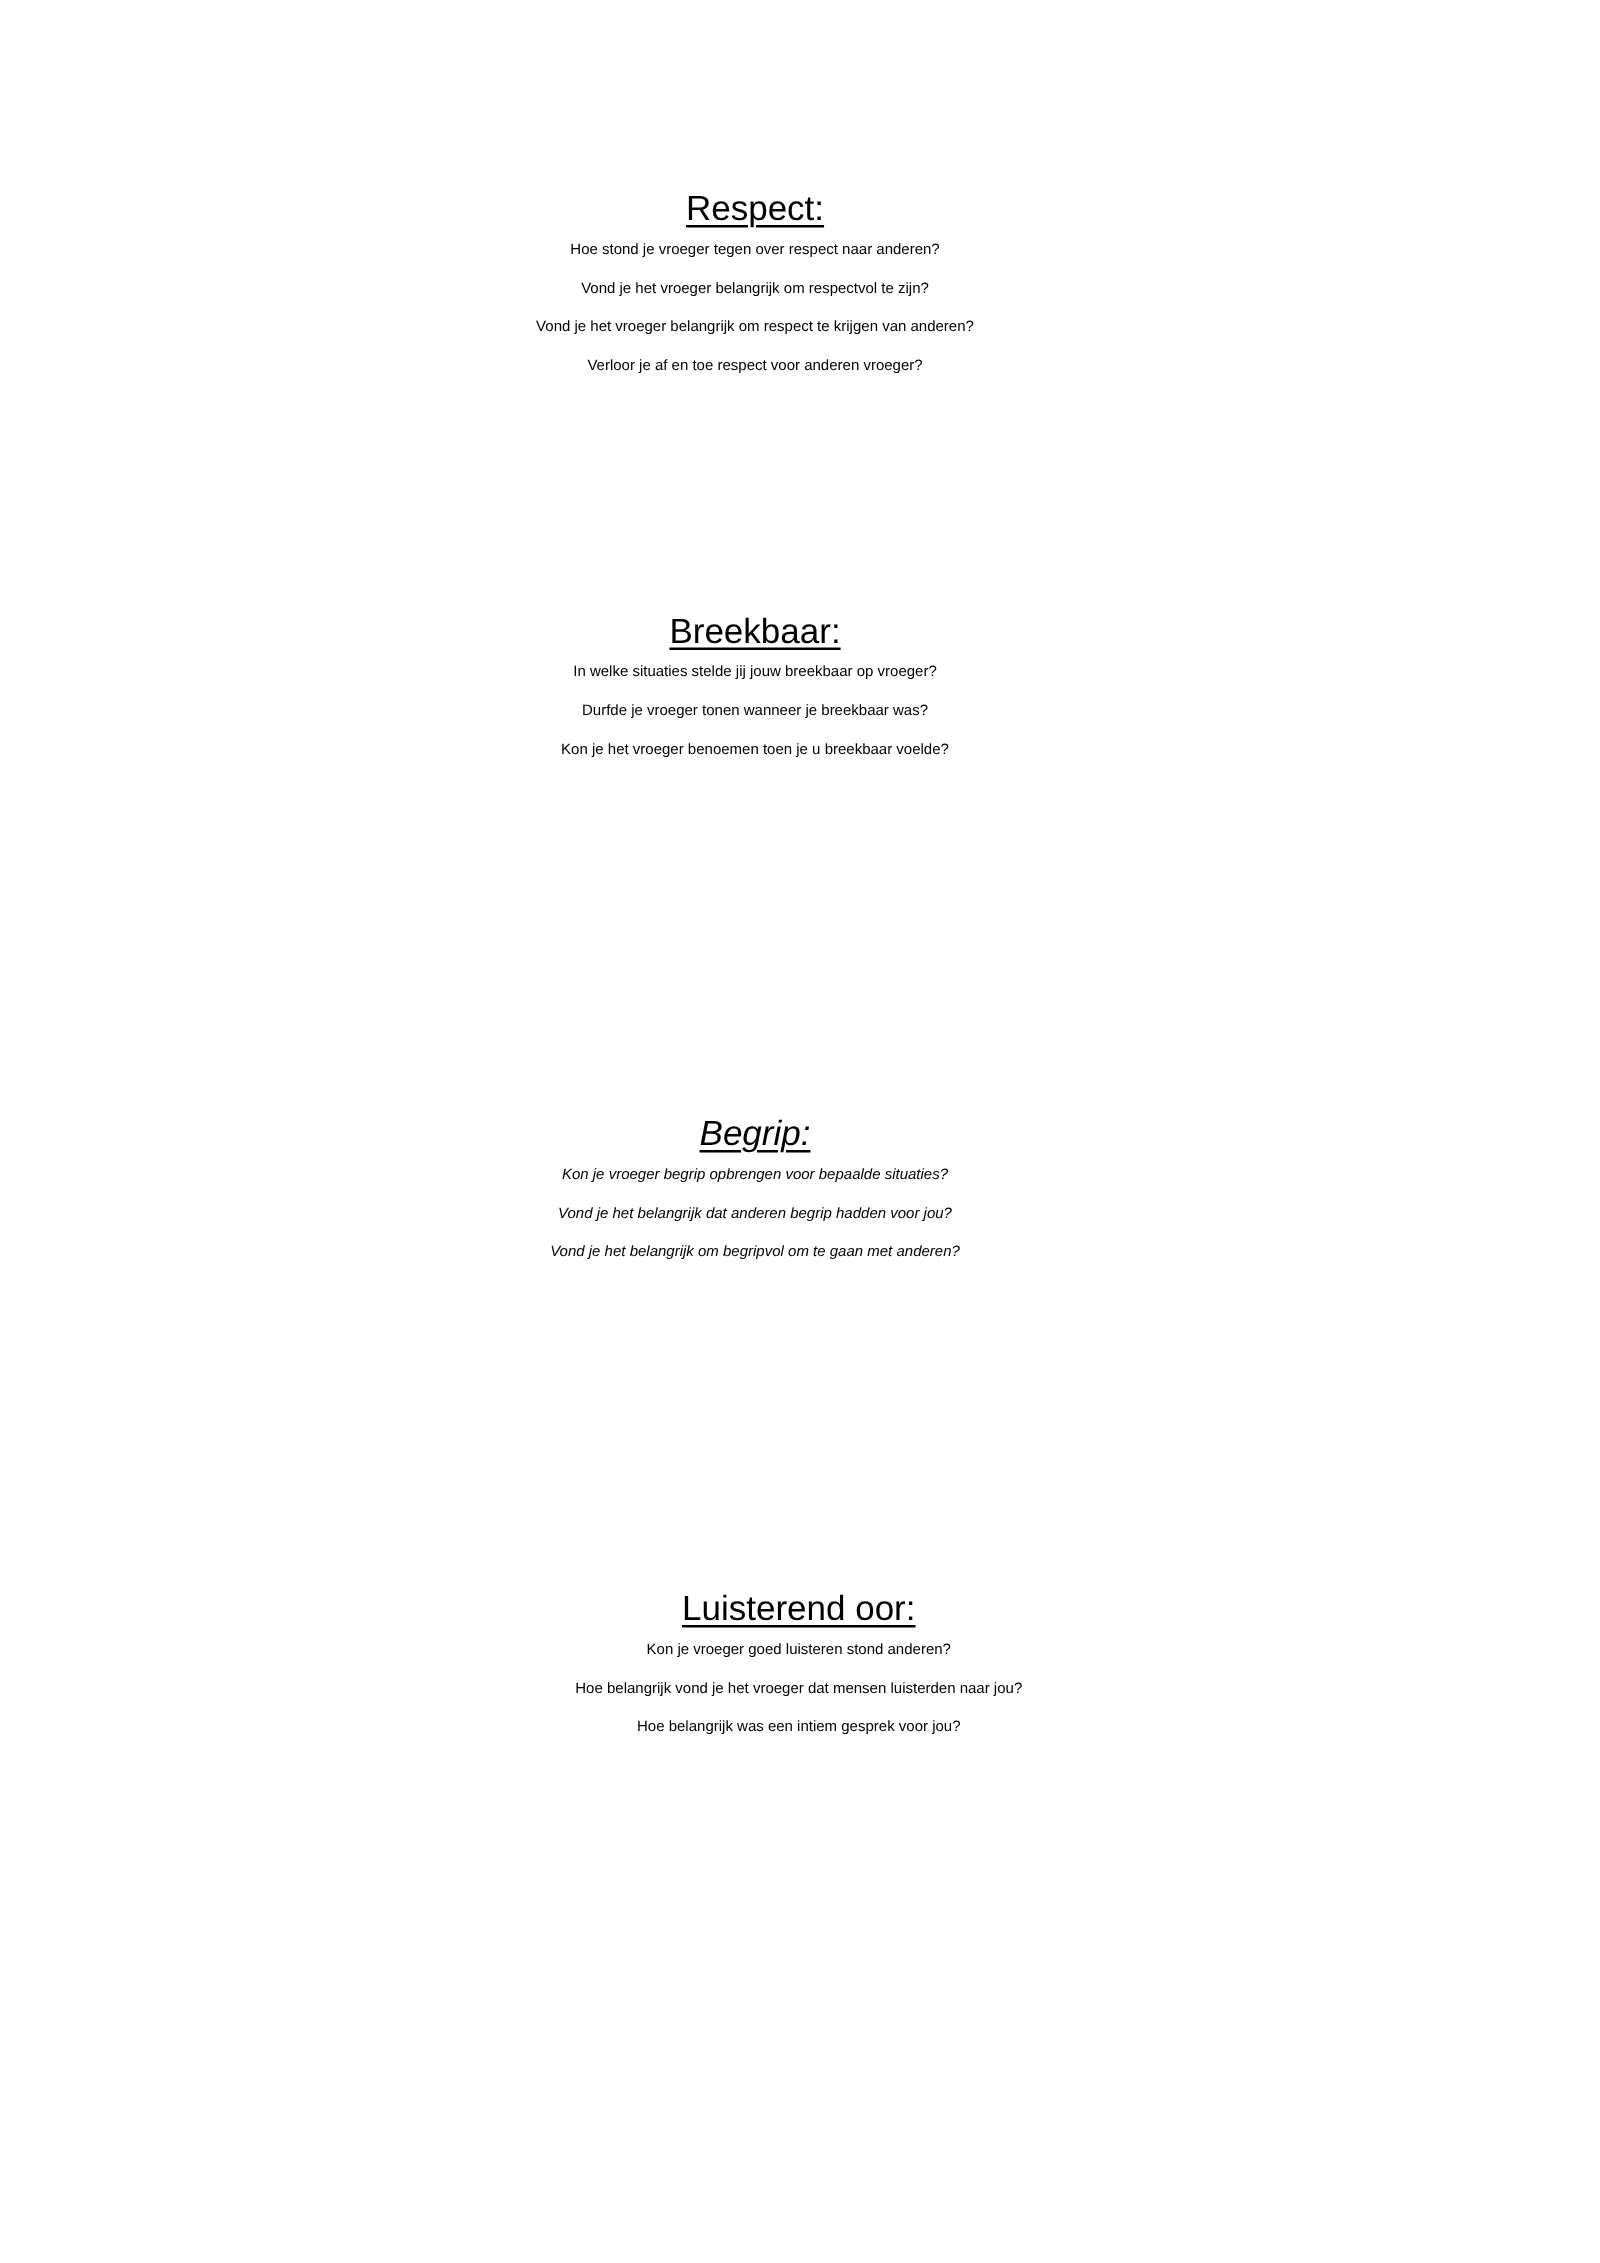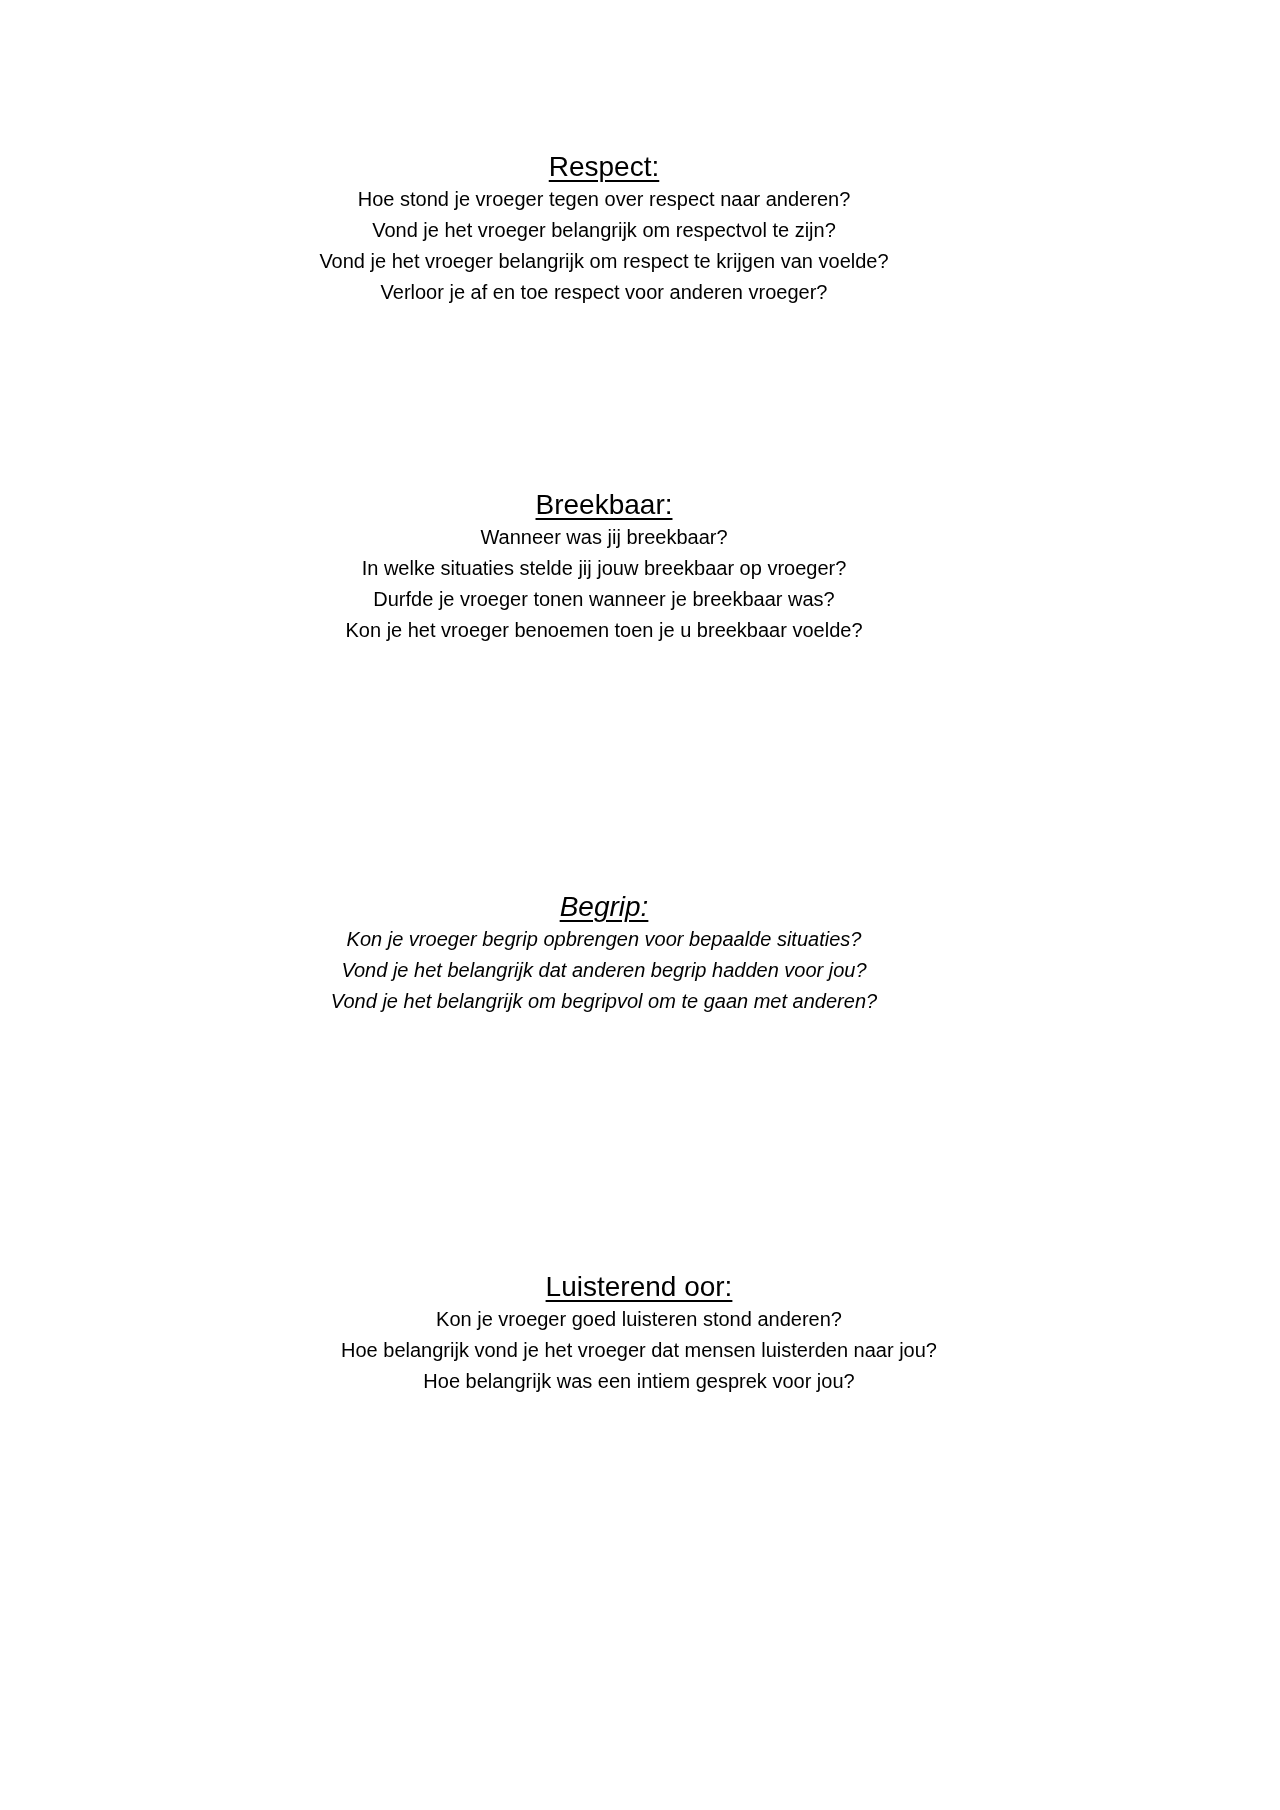--- a/index.html
+++ b/index.html
@@ -1,36 +1,35 @@
 <!DOCTYPE html>
 <html><head>
 <meta charset="utf-8">
 <style>
   html, body { margin:0; padding:0; background:#ffffff; }
   body { width:1280px; height:1810px; position:relative; overflow:hidden;
          font-family:"Liberation Sans", sans-serif; color:#000; }
   .section { position:absolute; left:0; width:1208px; text-align:center; }
   .title { font-size:28px; line-height:34px; text-decoration:underline;
            text-underline-offset:4px; text-decoration-thickness:2px; margin:0; font-weight:normal; }
-  .q { font-size:20px; line-height:31px; margin:0; }
+  .q { font-size:12px; line-height:31px; margin:0; }
 </style>
 </head>
 <body>
 
 <div class="section" style="top:150px;">
   <h2 class="title">Respect:</h2>
   <p class="q">Hoe stond je vroeger tegen over respect naar anderen?</p>
   <p class="q">Vond je het vroeger belangrijk om respectvol te zijn?</p>
-  <p class="q">Vond je het vroeger belangrijk om respect te krijgen van voelde?</p>
+  <p class="q">Vond je het vroeger belangrijk om respect te krijgen van anderen?</p>
   <p class="q">Verloor je af en toe respect voor anderen vroeger?</p>
 </div>
 
 <div class="section" style="top:488px;">
   <h2 class="title">Breekbaar:</h2>
-  <p class="q">Wanneer was jij breekbaar?</p>
   <p class="q">In welke situaties stelde jij jouw breekbaar op vroeger?</p>
   <p class="q">Durfde je vroeger tonen wanneer je breekbaar was?</p>
   <p class="q">Kon je het vroeger benoemen toen je u breekbaar voelde?</p>
 </div>
 
 <div class="section" style="top:890px;font-style:italic;">
   <h2 class="title">Begrip:</h2>
   <p class="q">Kon je vroeger begrip opbrengen voor bepaalde situaties?</p>
   <p class="q">Vond je het belangrijk dat anderen begrip hadden voor jou?</p>
   <p class="q">Vond je het belangrijk om begripvol om te gaan met anderen?</p>

